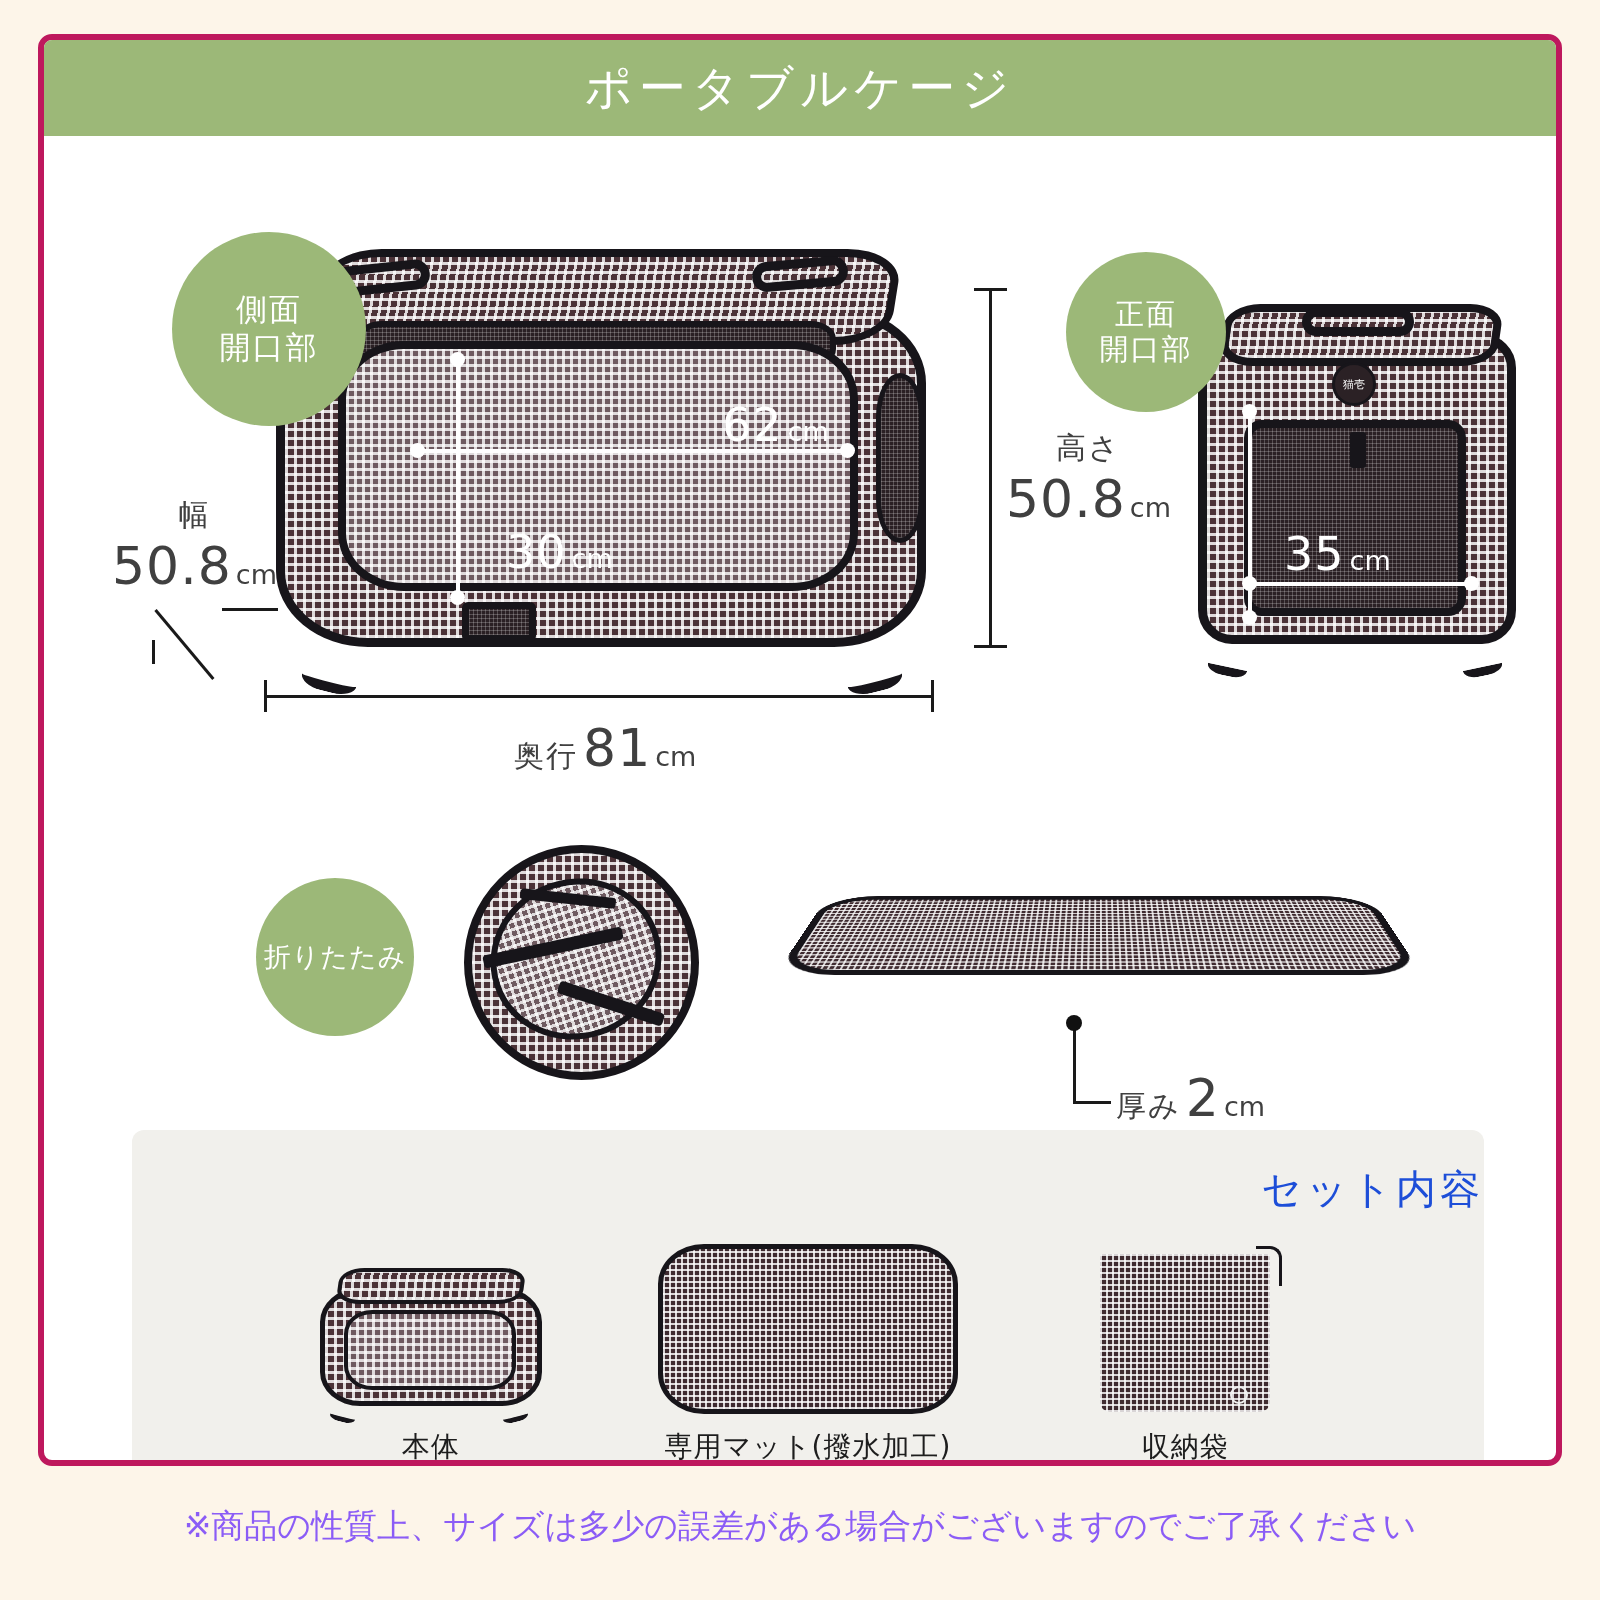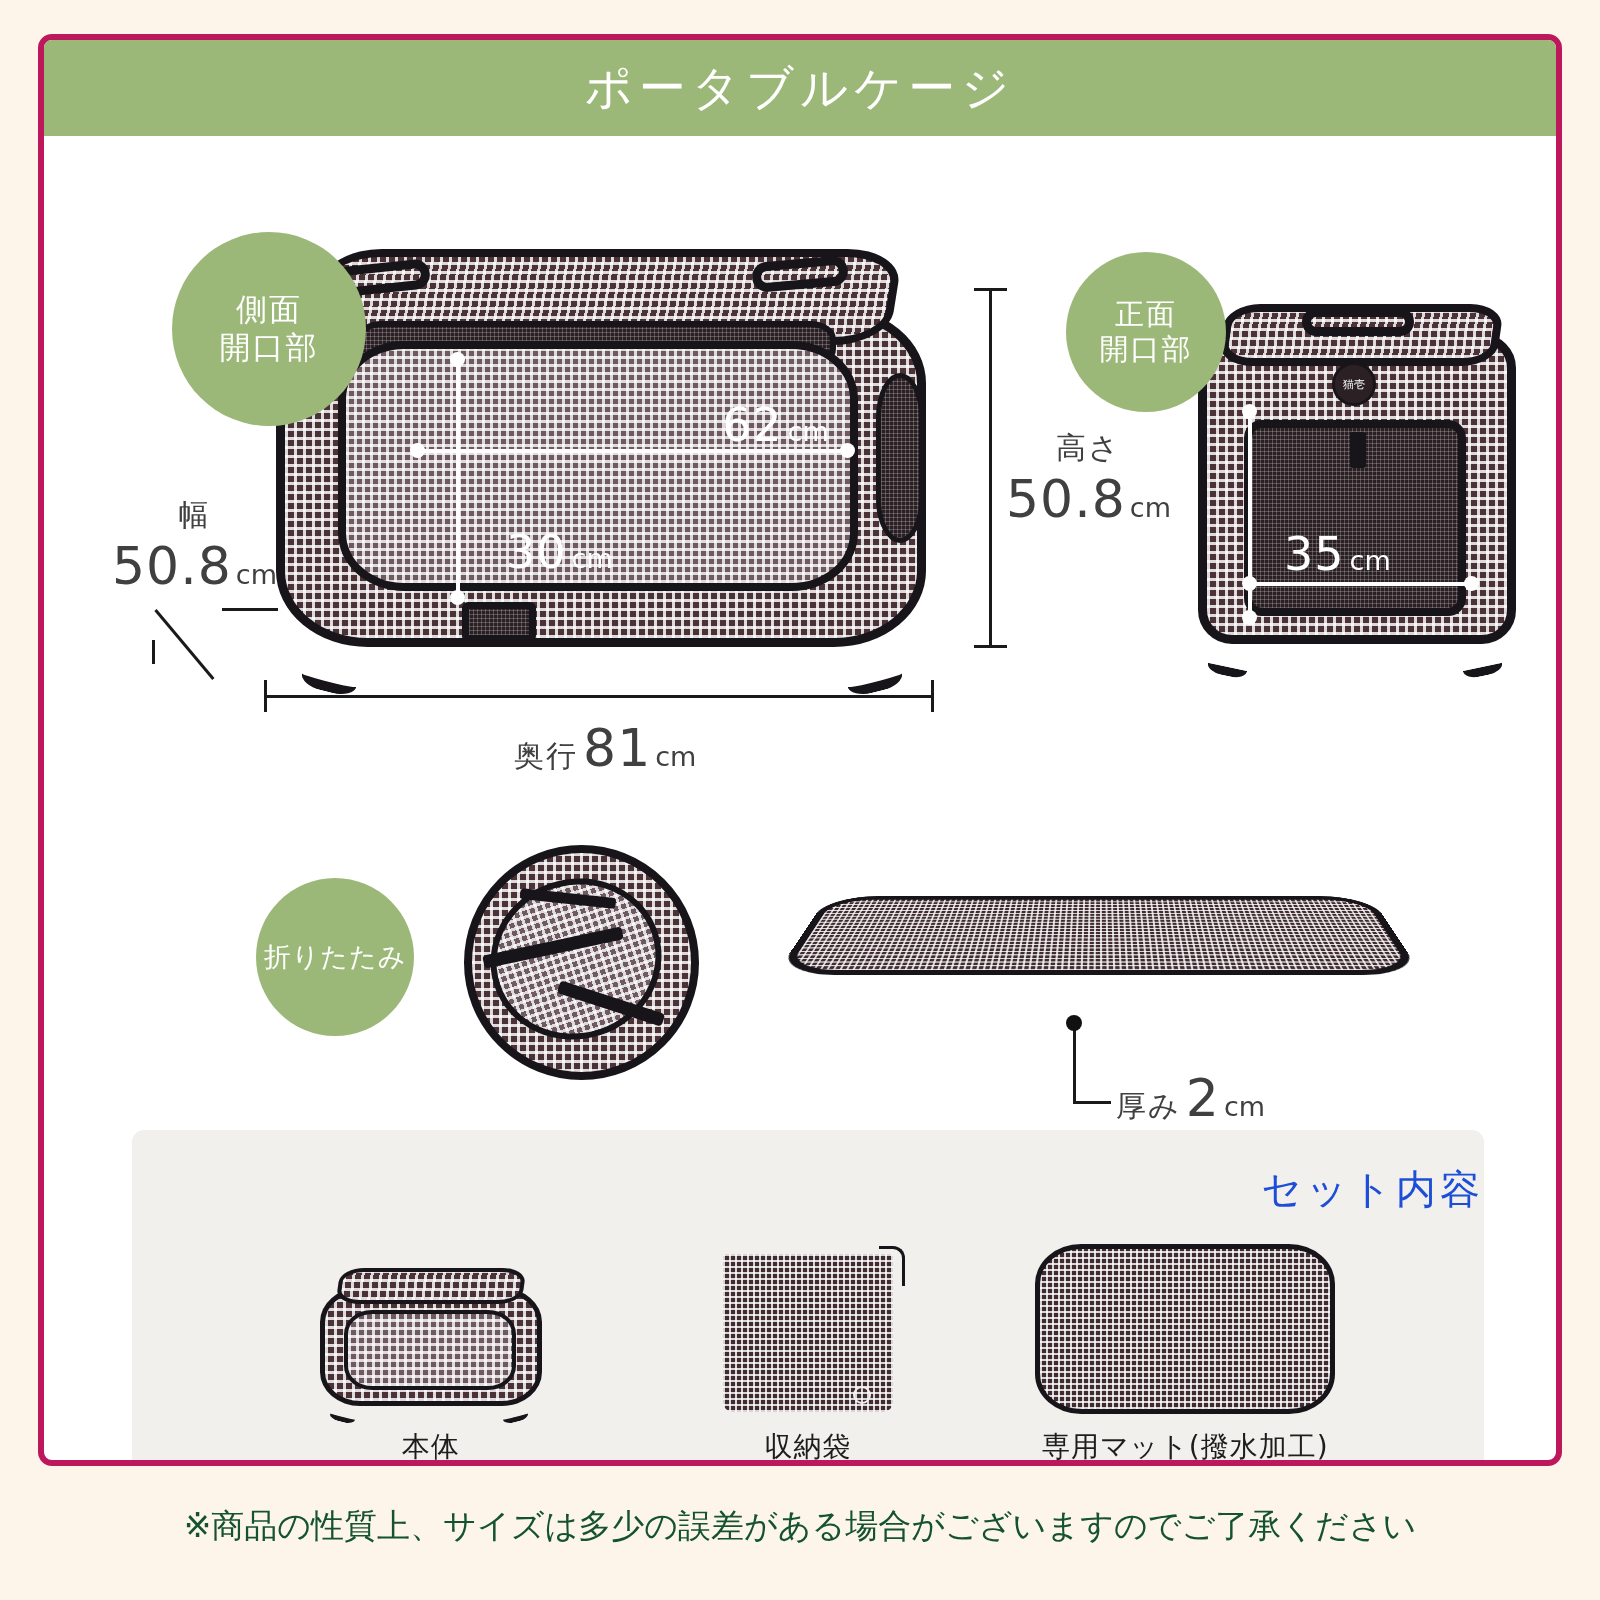--- a/index.html
+++ b/index.html
@@ -269,21 +269,21 @@
 
   .mini-mat { position: relative; width: 300px; height: 170px; }
   .mini-mat .mmbody {
     position: absolute; inset: 0;
     border: 5px solid #17151a; border-radius: 46px/40px;
   }
 
   .footnote {
     position: absolute; left: 0; right: 0; top: 1504px;
     text-align: center;
-    font-size: 33px; color: #14532d; letter-spacing: 0px;
+    font-size: 33px; color: #8b5cf6; letter-spacing: 0px;
     font-family: "DejaVu Sans", sans-serif;
   }
 </style>
 </head>
 <body>
 
 <div id="root">
   <div class="card">
 
     <div class="banner">
@@ -408,37 +408,37 @@
               <div class="mo gingham-light"></div>
               <div class="mf l"></div>
               <div class="mf r"></div>
             </div>
           </div>
           <div class="cap">本体</div>
         </div>
 
         <div class="set-item">
           <div class="art">
+            <div class="mini-mat">
+              <div class="mmbody gingham-fine"></div>
+            </div>
+          </div>
+          <div class="cap">専用マット(撥水加工)</div>
+        </div>
+
+        <div class="set-item">
+          <div class="art">
             <div class="mini-bag">
               <div class="bagbody gingham-fine"></div>
               <div class="drawstring"></div>
               <div class="baglogo"></div>
             </div>
           </div>
           <div class="cap">収納袋</div>
         </div>
 
-        <div class="set-item">
-          <div class="art">
-            <div class="mini-mat">
-              <div class="mmbody gingham-fine"></div>
-            </div>
-          </div>
-          <div class="cap">専用マット(撥水加工)</div>
-        </div>
-
       </div>
     </div>
 
   </div>
 
   <div class="footnote">※商品の性質上、サイズは多少の誤差がある場合がございますのでご了承ください</div>
 </div>
 
 </body></html>

